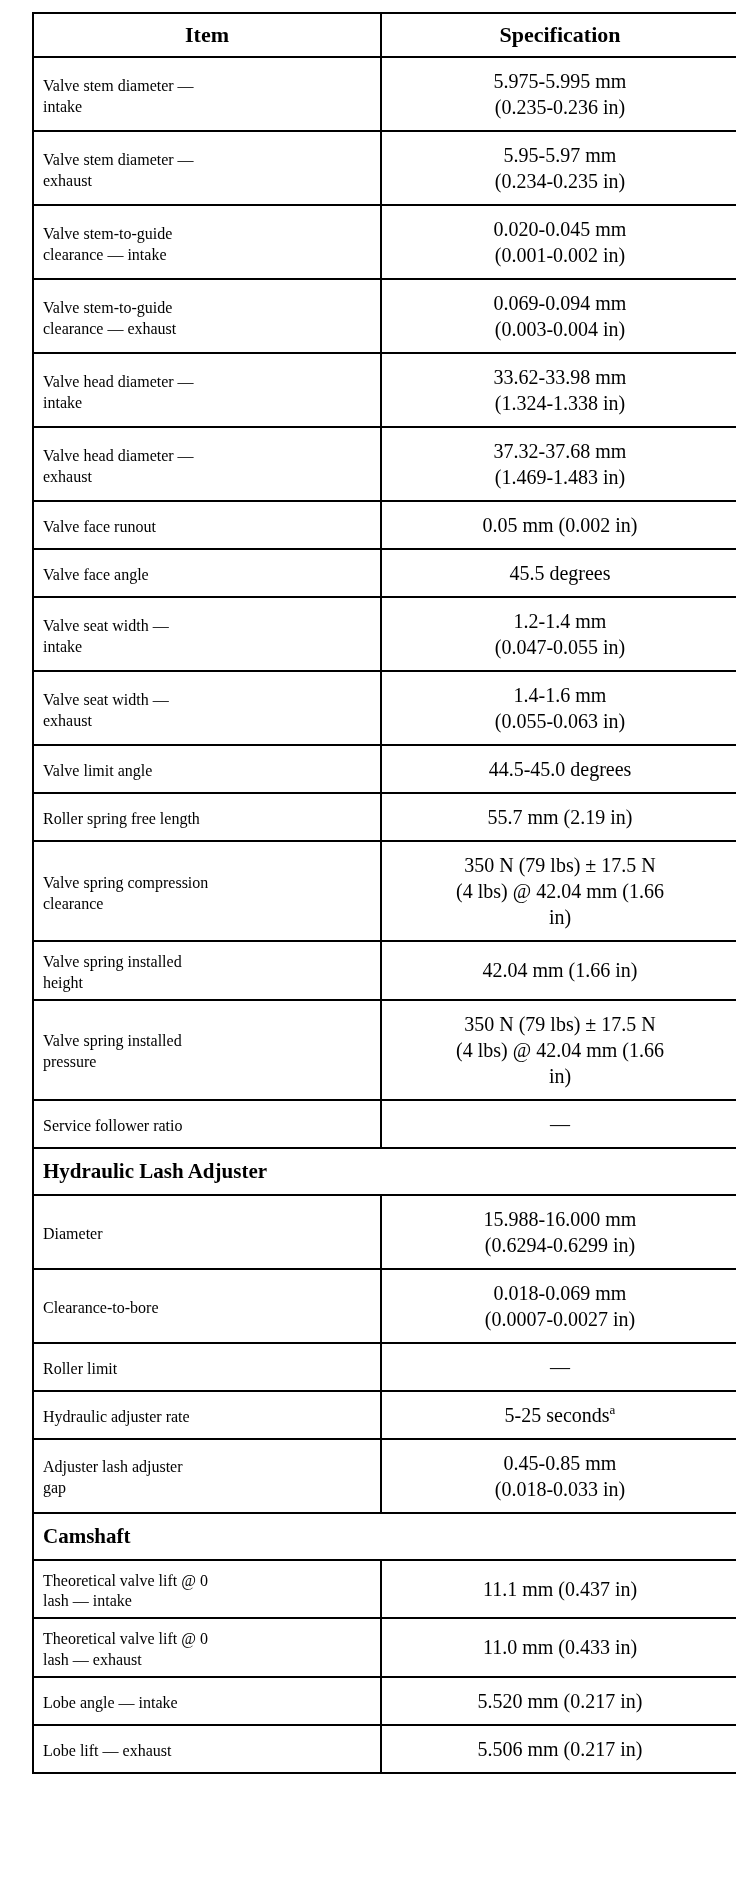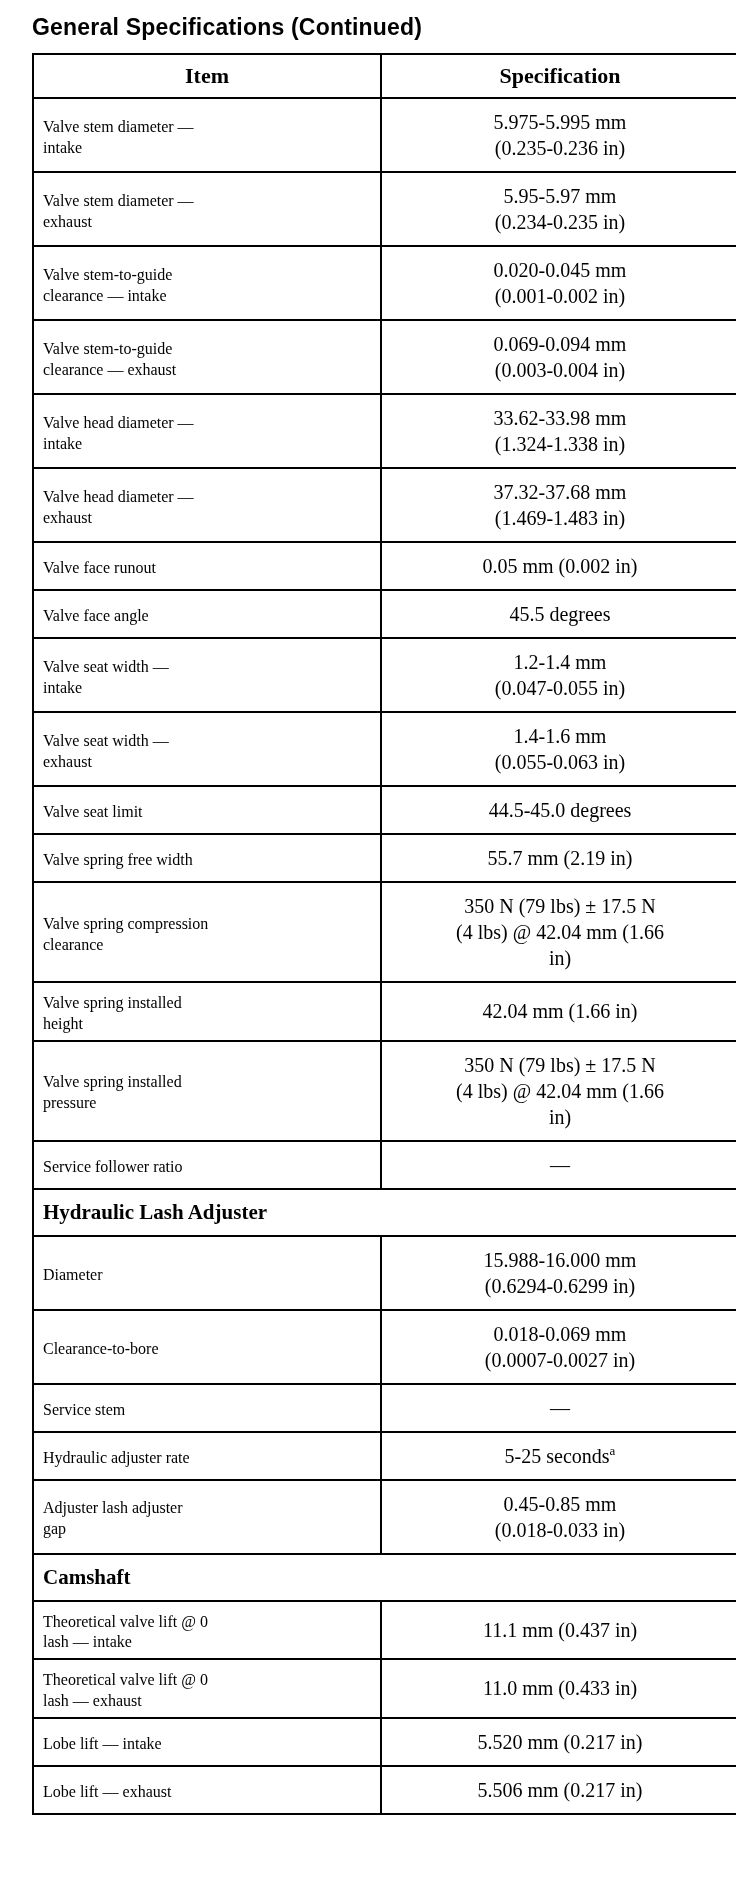--- a/index.html
+++ b/index.html
@@ -67,21 +67,20 @@
   }
   td.spec sup {
     font-size: 13px;
     line-height: 0;
   }
 </style>
 </head>
 <body>
 
 <div class="page">
-  <div class="doc-title">General Specifications (Continued)</div>
 
   <table class="spec-table">
     <thead>
       <tr>
         <th class="col-item">Item</th>
         <th class="col-spec">Specification</th>
       </tr>
     </thead>
     <tbody id="table-body">
         <tr>
@@ -134,25 +133,25 @@
           <td class="spec">1.2-1.4 mm
 (0.047-0.055 in)</td>
         </tr>
         <tr>
           <td class="item">Valve seat width —
 exhaust</td>
           <td class="spec">1.4-1.6 mm
 (0.055-0.063 in)</td>
         </tr>
         <tr>
-          <td class="item">Valve seat limit</td>
+          <td class="item">Valve limit angle</td>
           <td class="spec">44.5-45.0 degrees</td>
         </tr>
         <tr>
-          <td class="item">Valve spring free width</td>
+          <td class="item">Roller spring free length</td>
           <td class="spec">55.7 mm (2.19 in)</td>
         </tr>
         <tr>
           <td class="item">Valve spring compression
 clearance</td>
           <td class="spec">350 N (79 lbs) ± 17.5 N
 (4 lbs) @ 42.04 mm (1.66
 in)</td>
         </tr>
         <tr>
@@ -178,21 +177,21 @@
           <td class="item">Diameter</td>
           <td class="spec">15.988-16.000 mm
 (0.6294-0.6299 in)</td>
         </tr>
         <tr>
           <td class="item">Clearance-to-bore</td>
           <td class="spec">0.018-0.069 mm
 (0.0007-0.0027 in)</td>
         </tr>
         <tr>
-          <td class="item">Service stem</td>
+          <td class="item">Roller limit</td>
           <td class="spec">—</td>
         </tr>
         <tr>
           <td class="item">Hydraulic adjuster rate</td>
           <td class="spec">5-25 seconds<sup>a</sup></td>
         </tr>
         <tr>
           <td class="item">Adjuster lash adjuster
 gap</td>
           <td class="spec">0.45-0.85 mm
@@ -205,21 +204,21 @@
           <td class="item">Theoretical valve lift @ 0
 lash — intake</td>
           <td class="spec">11.1 mm (0.437 in)</td>
         </tr>
         <tr>
           <td class="item">Theoretical valve lift @ 0
 lash — exhaust</td>
           <td class="spec">11.0 mm (0.433 in)</td>
         </tr>
         <tr>
-          <td class="item">Lobe lift — intake</td>
+          <td class="item">Lobe angle — intake</td>
           <td class="spec">5.520 mm (0.217 in)</td>
         </tr>
         <tr>
           <td class="item">Lobe lift — exhaust</td>
           <td class="spec">5.506 mm (0.217 in)</td>
         </tr>
       </tbody>
   </table>
 </div>
 

